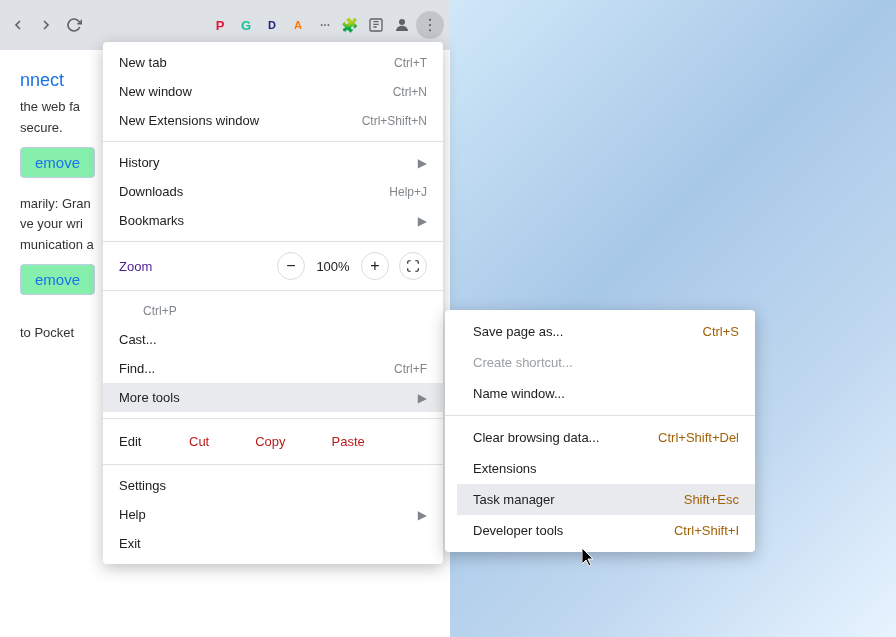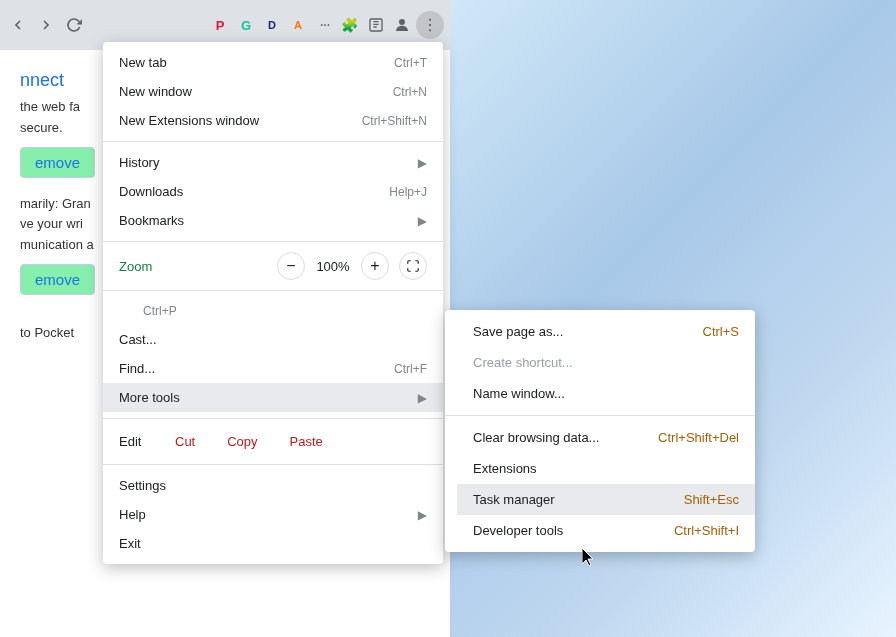--- a/index.html
+++ b/index.html
@@ -153,21 +153,21 @@
       margin: 6px 0;
     }
 
     
     .zoom-row {
       display: flex;
       align-items: center;
       padding: 4px 16px;
       gap: 0;
     }
-    .zoom-label { flex: 1; color: #15803d; }
+    .zoom-label { flex: 1; color: #4c1d95; }
     .zoom-controls {
       display: flex;
       align-items: center;
       gap: 6px;
     }
     .zoom-btn {
       width: 28px;
       height: 28px;
       border-radius: 50%;
       border: 1px solid #dadce0;
@@ -198,21 +198,21 @@
       margin-left: 4px;
       font-size: 13px;
       color: #202124;
     }
 
     
     .edit-row {
       display: flex;
       align-items: center;
       padding: 4px 16px;
-      gap: 0;
+      gap: 14px;
     }
     .edit-label { color: #202124; min-width: 40px; }
     .edit-btn {
       padding: 5px 16px;
       border-radius: 4px;
       border: none;
       background: white;
       cursor: pointer;
       color: #b91c1c;
       font-size: 13px;

